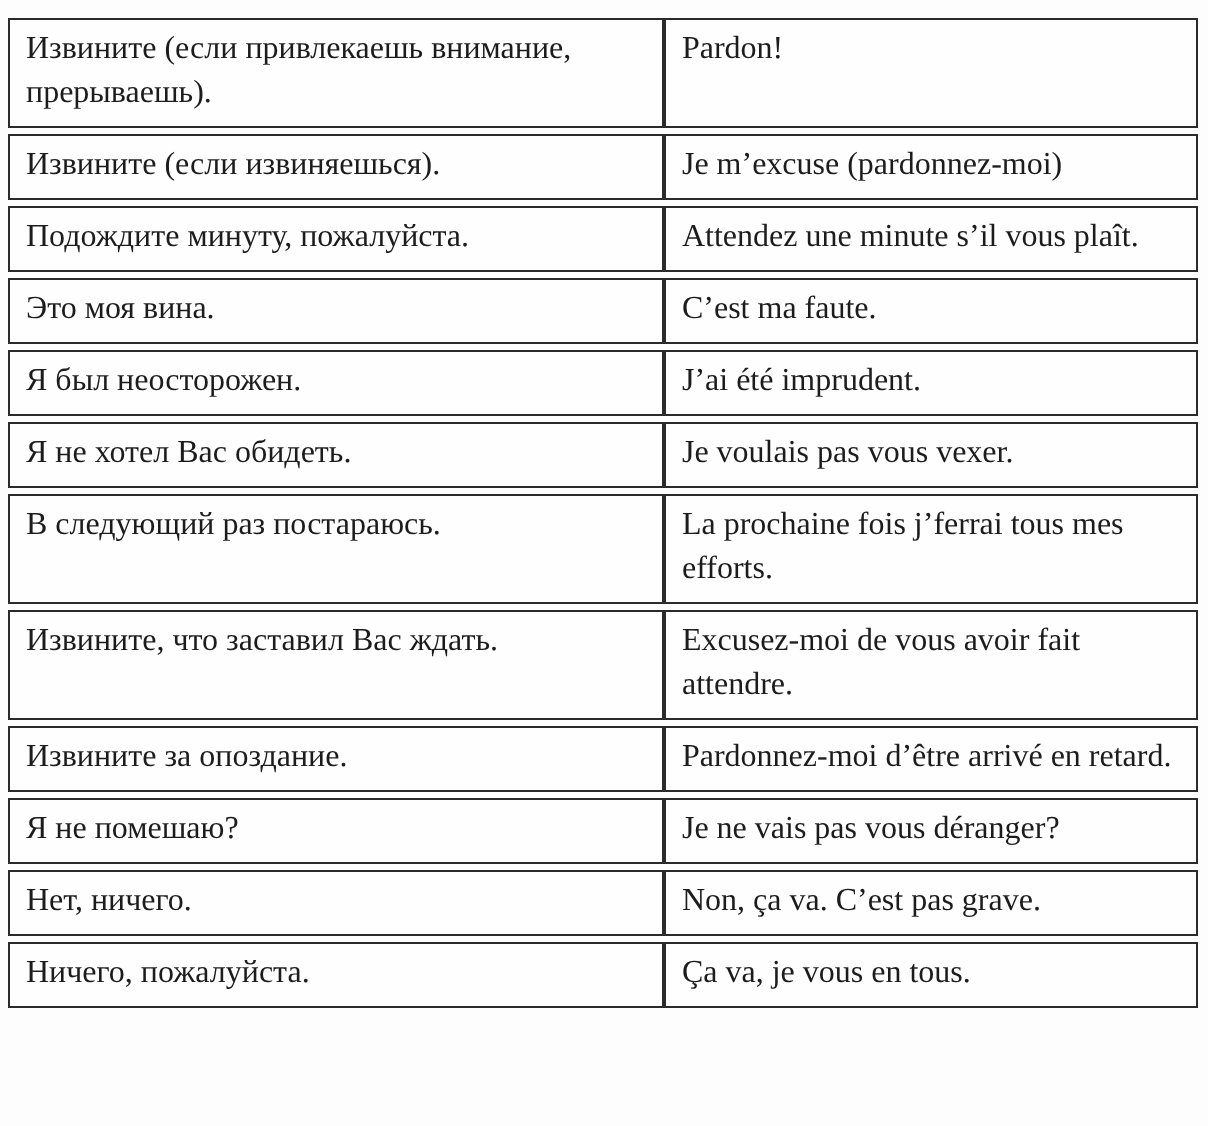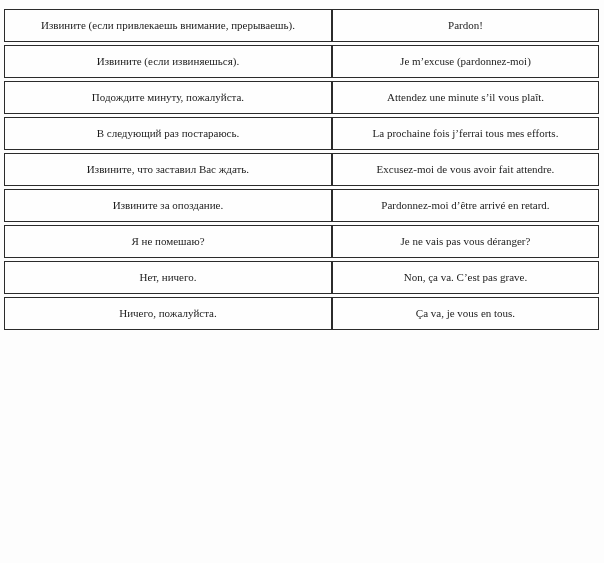--- a/index.html
+++ b/index.html
@@ -16,23 +16,22 @@
     box-sizing: border-box;
     padding: 6px 5px 5px 4px;
     font-family: "Liberation Serif", "DejaVu Serif", serif;
     color: #1c1c1c;
   }
   table.phrase-table {
     width: 595px;
     border-collapse: separate;
     border-spacing: 0 3px;
     table-layout: fixed;
-    font-size: 11px;
+    font-size: 16px;
     line-height: 22px;
-    text-align: center;
   }
   table.phrase-table td {
     border: 1.6px solid #2b2b2b;
     vertical-align: top;
     padding: 4px 8px 5px 8px;
     box-sizing: border-box;
     background: #fefefe;
     word-wrap: break-word;
   }
   td.col-ru { width: 296px; }
@@ -52,22 +51,34 @@
   <tr>
     <td class="col-ru">Извините (если извиняешься).</td>
     <td class="col-fr">Je m’excuse (pardonnez-moi)</td>
   </tr>
 
   <tr>
     <td class="col-ru">Подождите минуту, пожалуйста.</td>
     <td class="col-fr">Attendez une minute s’il vous plaît.</td>
   </tr>
 
+  <tr>
+    <td class="col-ru">Это моя вина.</td>
+    <td class="col-fr">C’est ma faute.</td>
+  </tr>
 
+  <tr>
+    <td class="col-ru">Я был неосторожен.</td>
+    <td class="col-fr">J’ai été imprudent.</td>
+  </tr>
 
+  <tr>
+    <td class="col-ru">Я не хотел Вас обидеть.</td>
+    <td class="col-fr">Je voulais pas vous vexer.</td>
+  </tr>
 
   <tr>
     <td class="col-ru">В следующий раз постараюсь.</td>
     <td class="col-fr">La prochaine fois j’ferrai tous mes efforts.</td>
   </tr>
 
   <tr>
     <td class="col-ru">Извините, что заставил Вас ждать.</td>
     <td class="col-fr">Excusez-moi de vous avoir fait attendre.</td>
   </tr>

